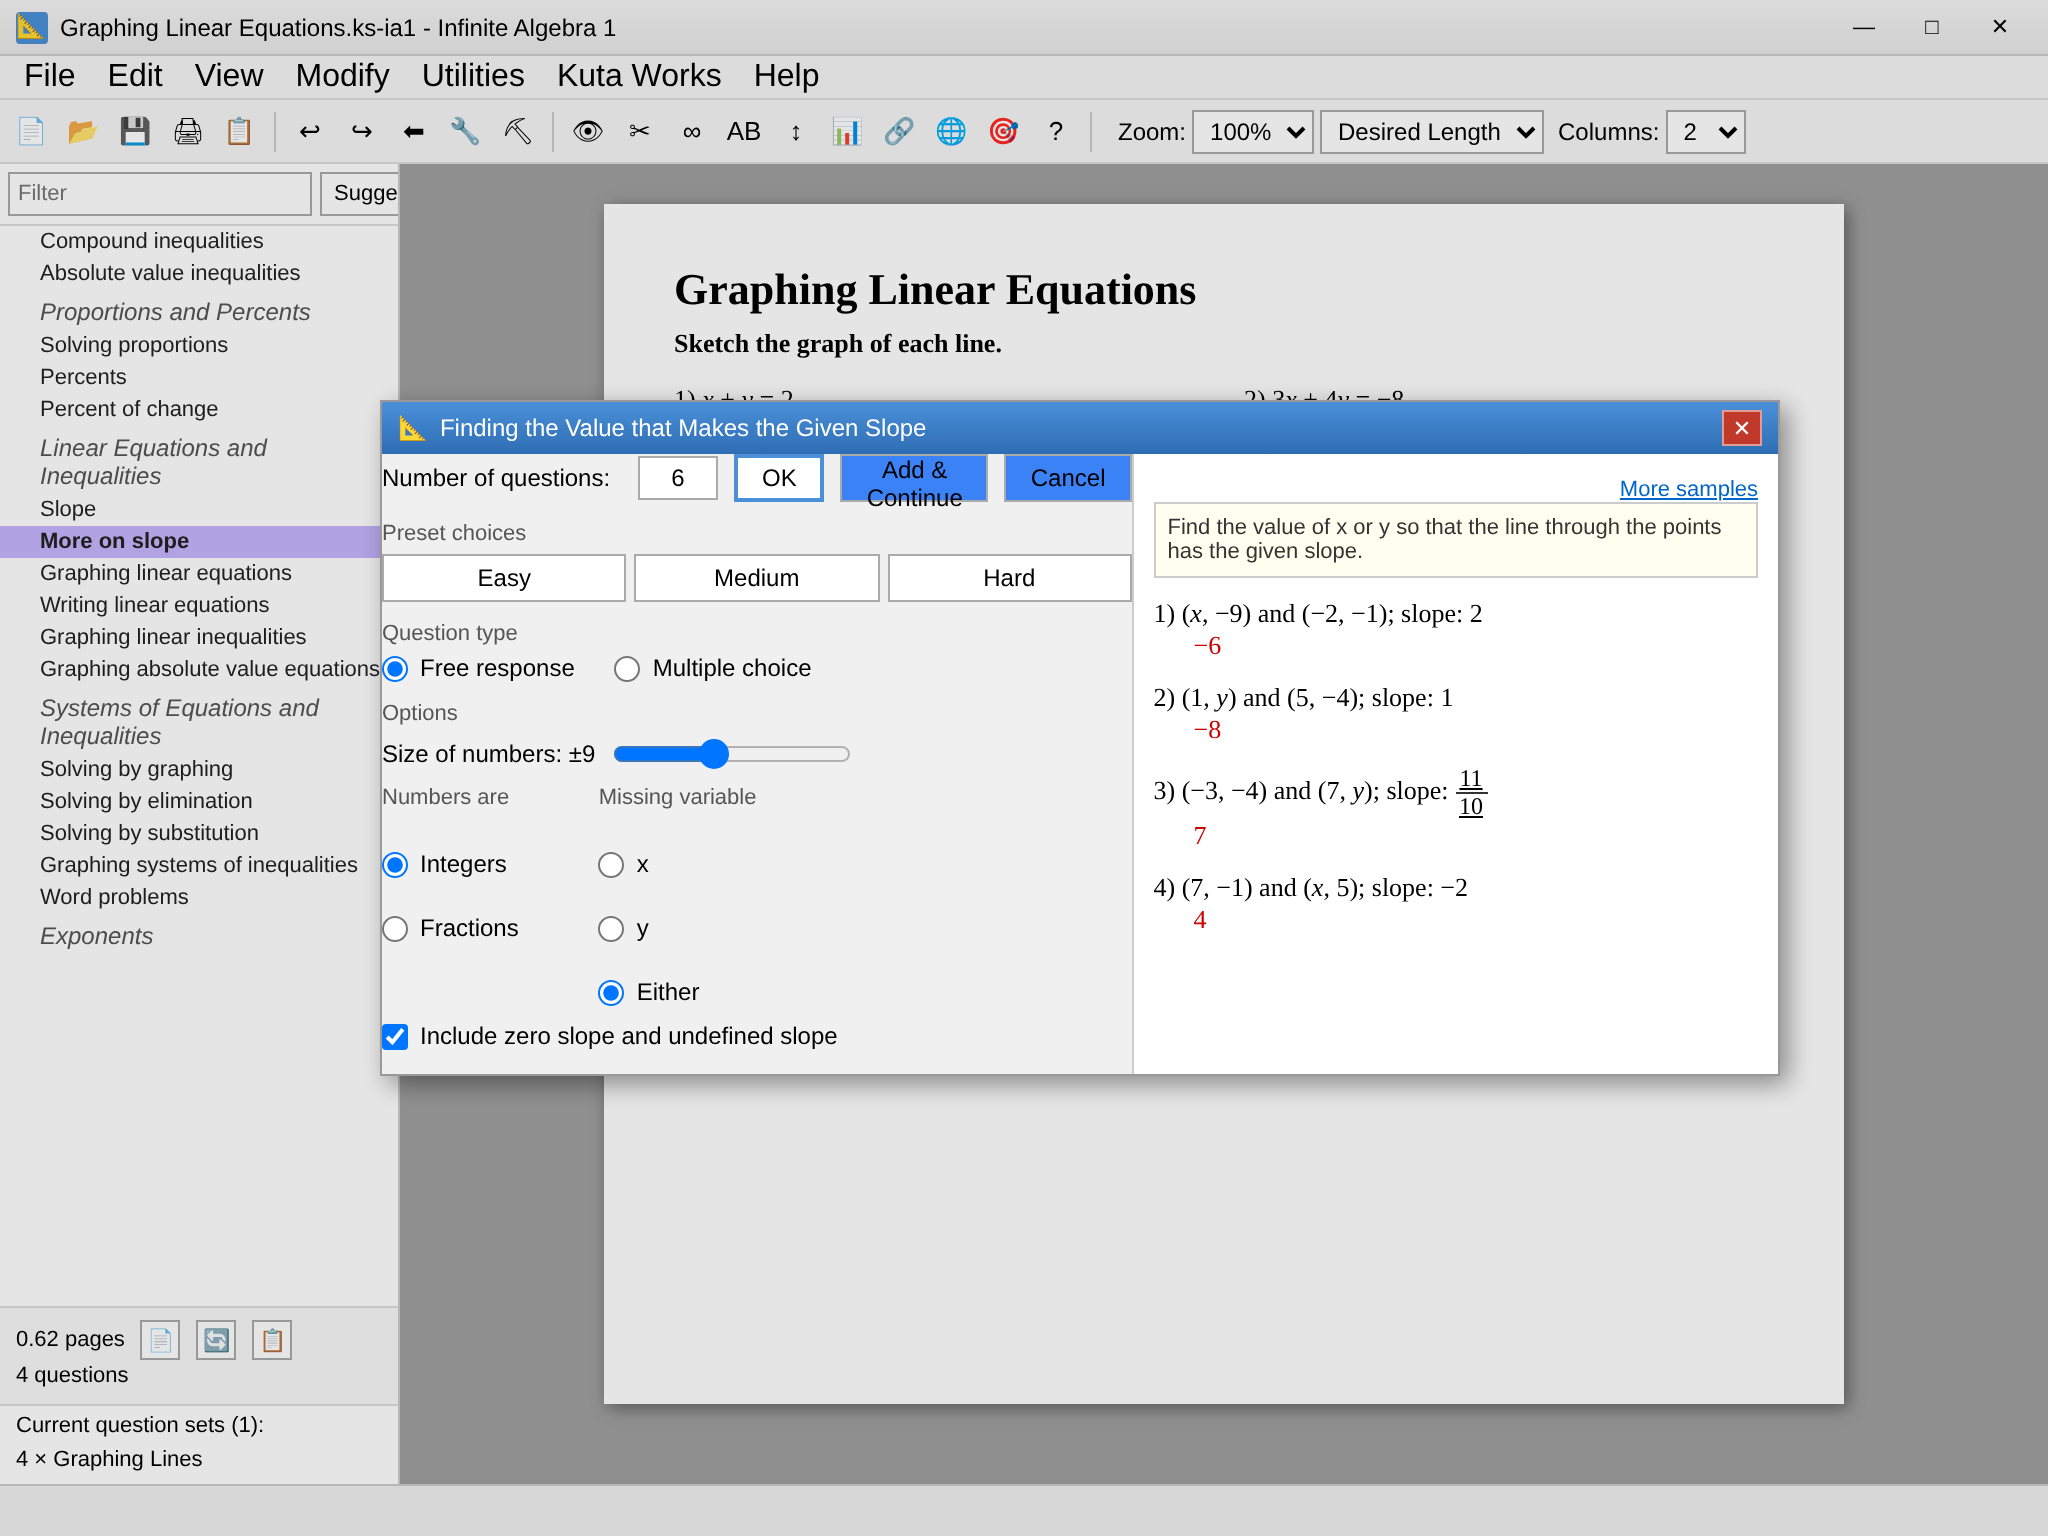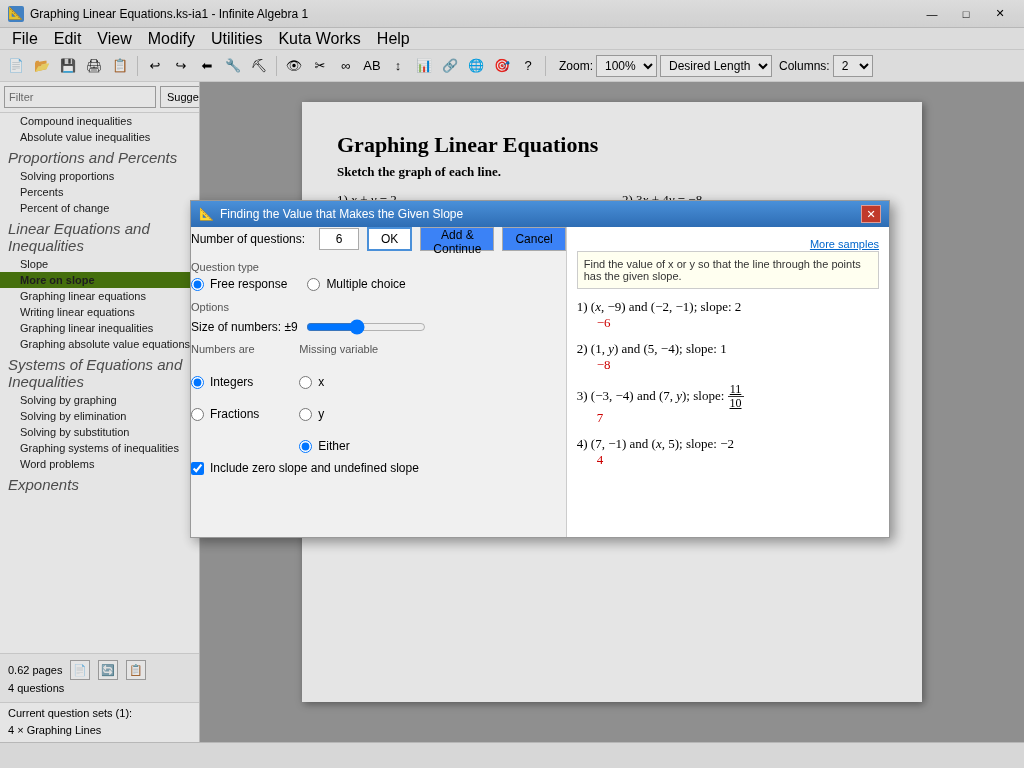--- a/index.html
+++ b/index.html
@@ -91,32 +91,32 @@
       font-size: 11px;
       padding: 0 2px;
       background: white;
     }
     #topic-list {
       flex: 1;
       overflow-y: auto;
       font-size: 11px;
     }
     .topic-section {
-      padding: 4px 8px 2px 8px;
+      padding: 4px 8px 2px 20px;
       font-style: italic;
       color: #555;
-      font-size: 15px;
+      font-size: 12px;
       cursor: default;
     }
     .topic-item {
       padding: 2px 8px 2px 20px;
       cursor: pointer;
       color: #222;
     }
-    .topic-item.selected { background: #4d7c0f; font-weight: bold; }
+    .topic-item.selected { background: #c4b5fd; font-weight: bold; }
     
     
     #bottom-panel {
       border-top: 1px solid #ddd;
       padding: 6px 8px;
       background: #f8f8f8;
       font-size: 11px;
     }
     .bottom-row { display: flex; align-items: center; gap: 8px; margin-bottom: 2px; }
     .bottom-icon-btn { width: 20px; height: 20px; border: 1px solid #aaa; background: white; cursor: pointer; font-size: 11px; display: flex; align-items: center; justify-content: center; }
@@ -525,20 +525,28 @@
       <div id="dialog-left">
 
         <div class="form-row">
           <span class="form-label">Number of questions:</span>
           <input type="text" class="num-input" value="6" style="">
           <button class="dlg-btn primary">OK</button>
           <button class="dlg-btn">Add &amp; Continue</button>
           <button class="dlg-btn">Cancel</button>
         </div>
 
+        <div class="preset-section">
+          <div class="preset-title">Preset choices</div>
+          <div class="preset-btns">
+            <button class="preset-btn">Easy</button>
+            <button class="preset-btn">Medium</button>
+            <button class="preset-btn">Hard</button>
+          </div>
+        </div>
 
         <div class="qtype-section">
           <div class="qtype-title">Question type</div>
           <div style="display:flex; align-items:center;">
             <div class="radio-row">
               <input type="radio" name="qtype" checked="" style="">
               <label>Free response</label>
             </div>
             <div class="radio-row">
               <input type="radio" name="qtype" style="">

